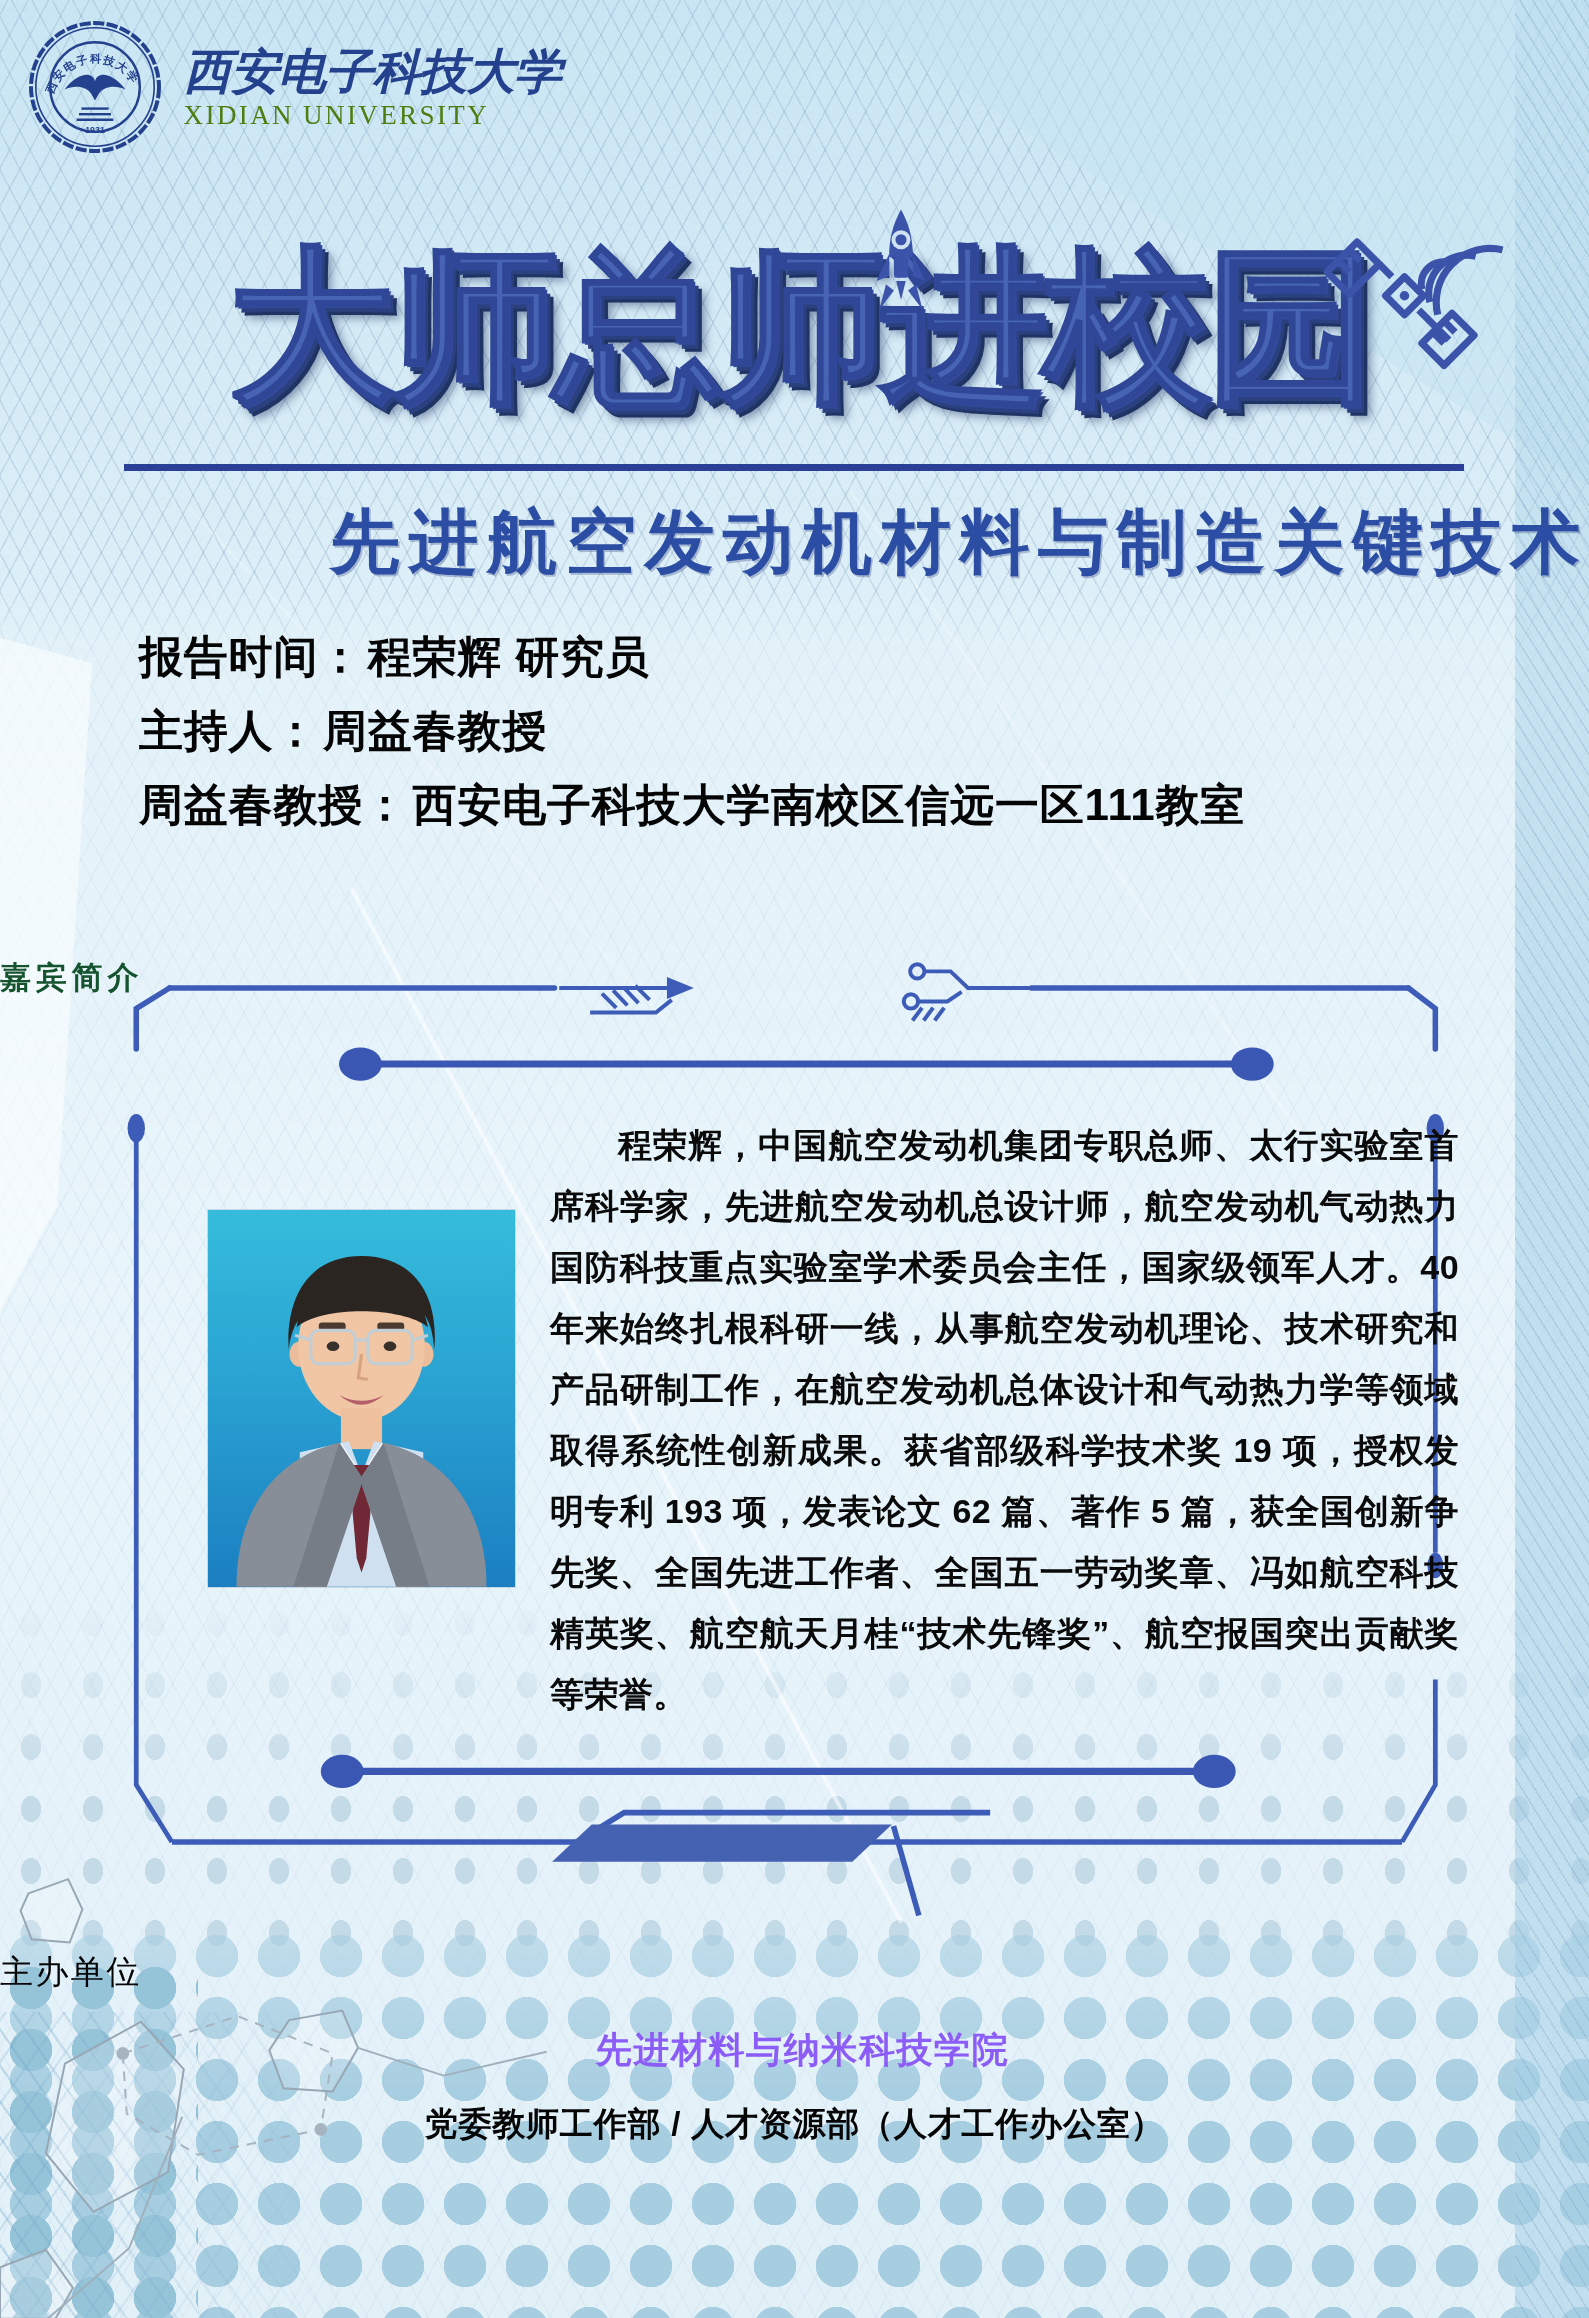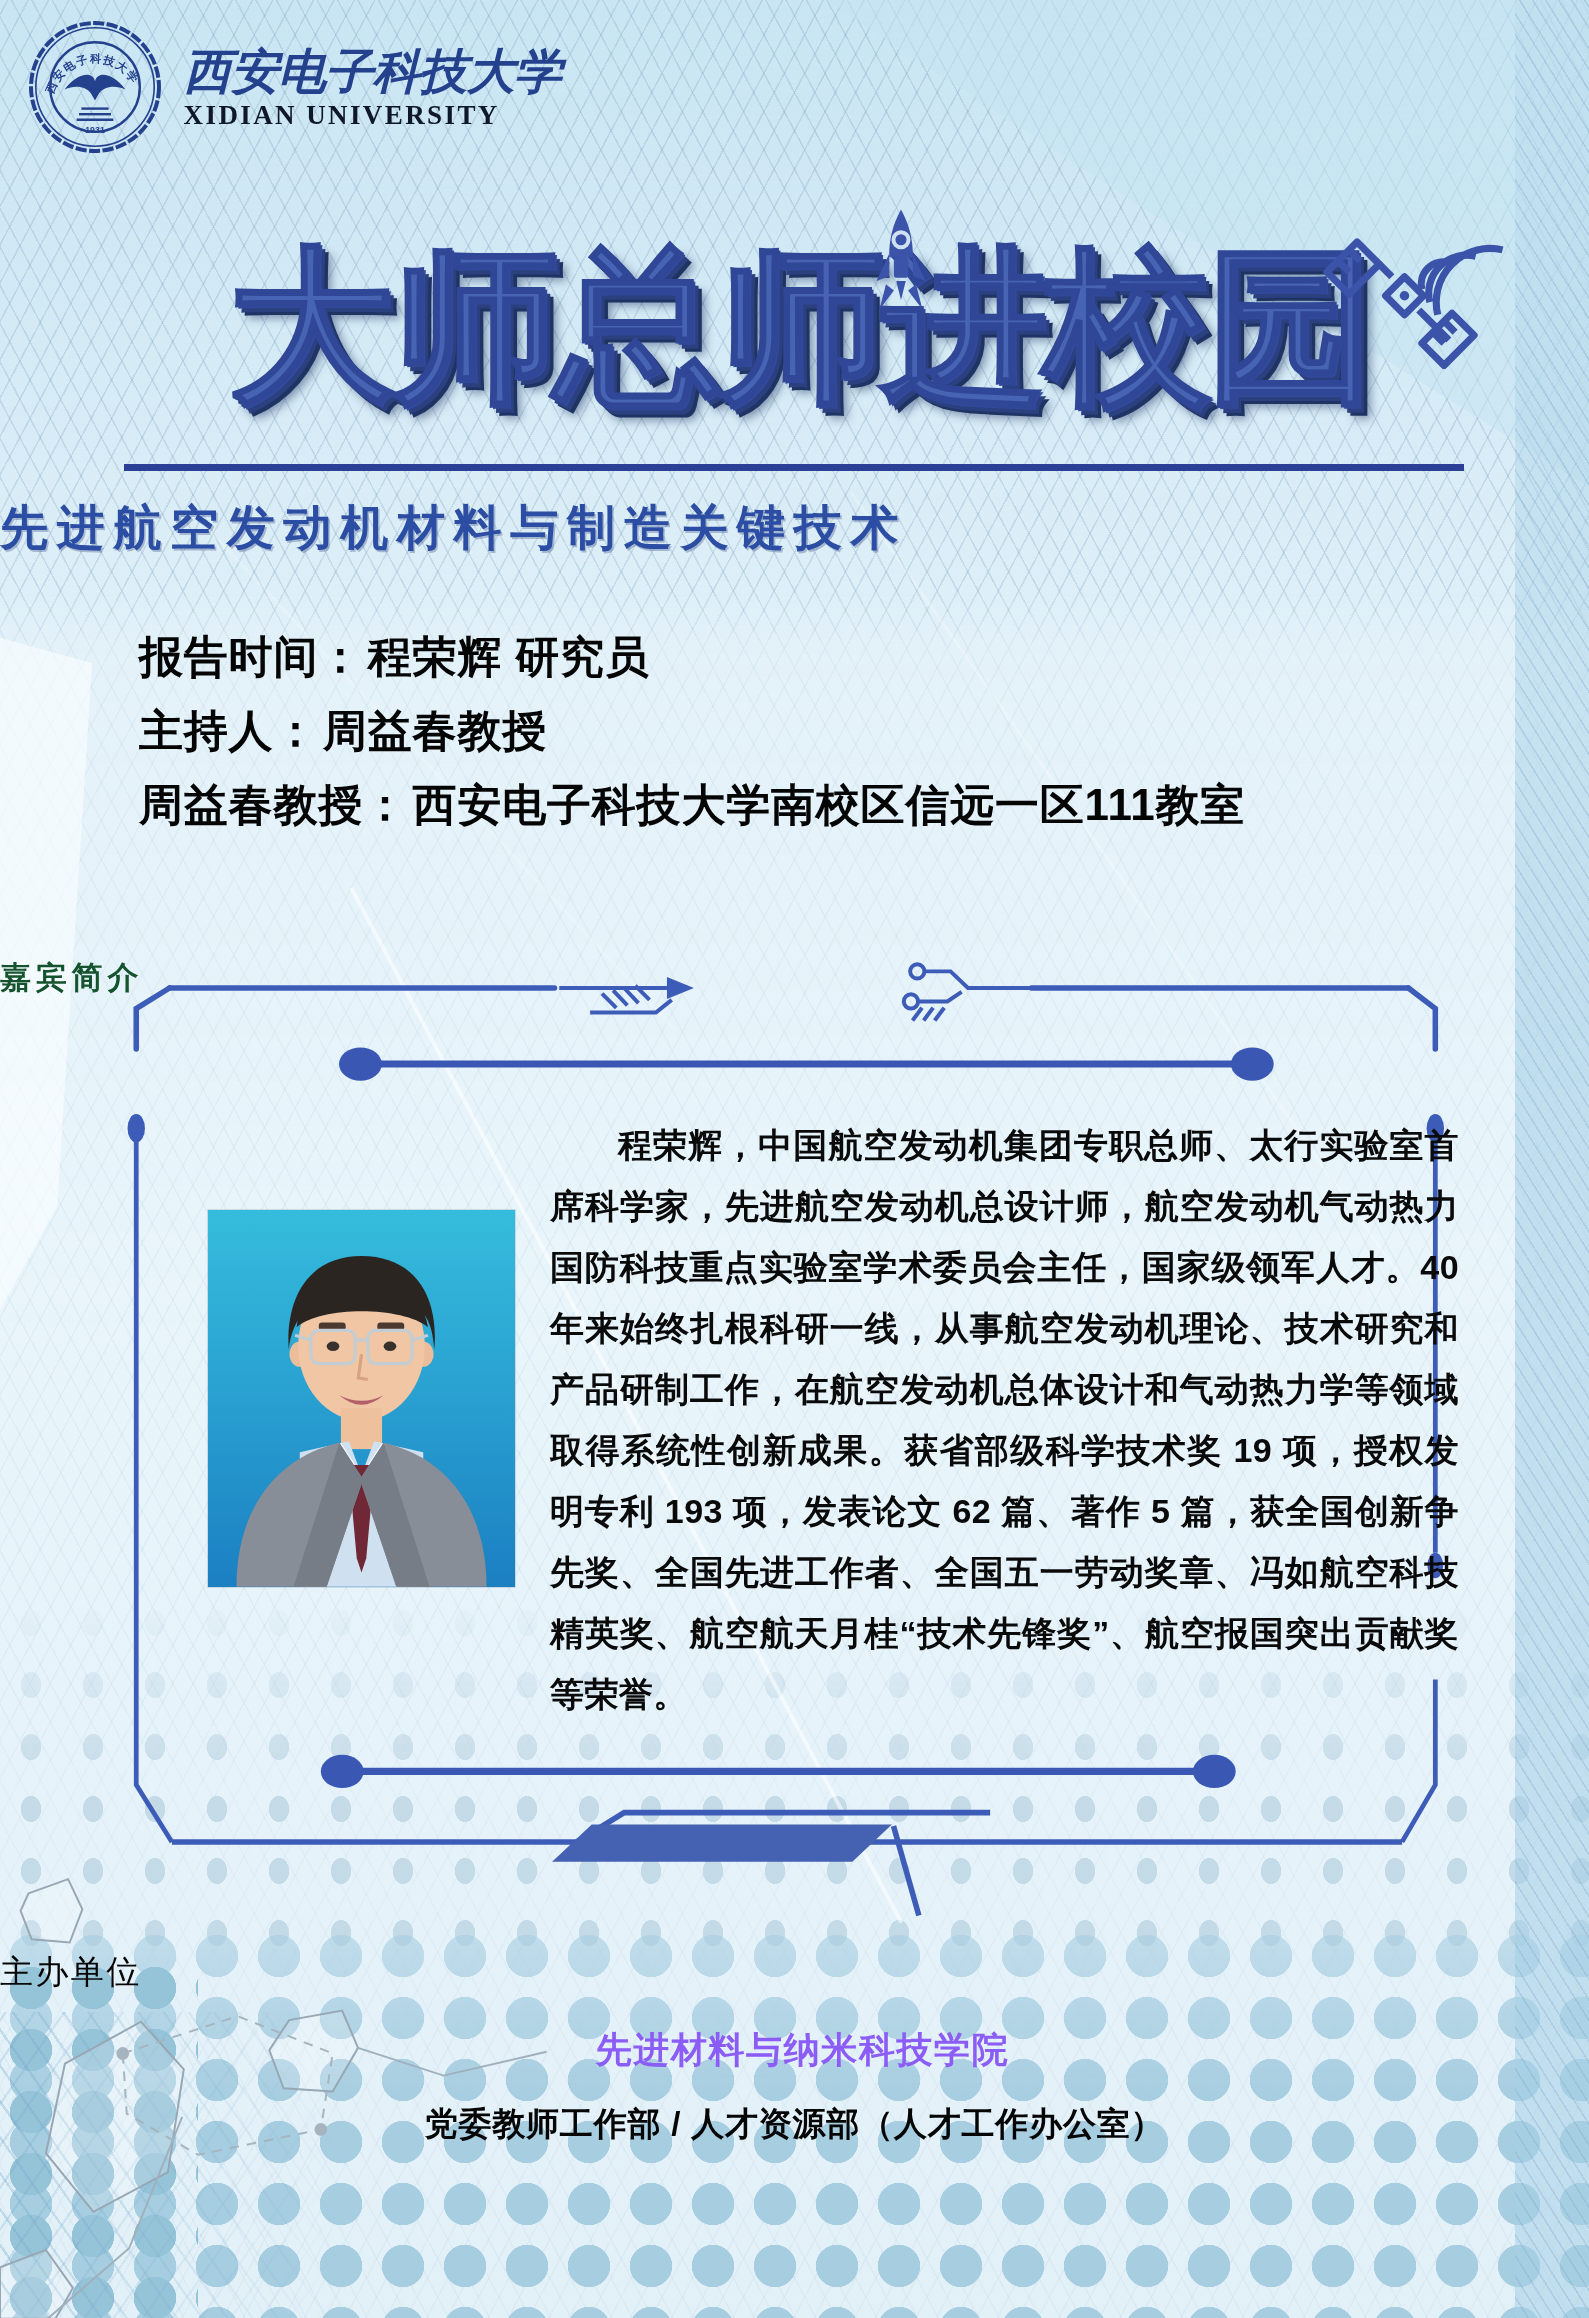--- a/index.html
+++ b/index.html
@@ -66,35 +66,35 @@
   .streak2{left:852px;top:491px;width:990px;height:3.2px;transform:rotate(55deg);opacity:.45;}
   .streak3{left:190px;top:507px;width:713px;height:3.2px;transform:rotate(47deg);opacity:.35;}
   
   .brand{left:27px;top:19px;display:flex;align-items:center;gap:20.6px;}
   .brand-text{display:flex;flex-direction:column;}
   .brand-cn{
     font-family:"Liberation Serif","DejaVu Serif",serif;font-style:italic;font-weight:700;
     font-size:48px;color:#24418e;letter-spacing:-0.8px;line-height:1.2;
   }
   .brand-en{
-    font-family:"Liberation Serif","DejaVu Serif",serif;font-weight:700;
-    font-size:27px;color:#0f172a;letter-spacing:2.4px;margin-top:0;
+    font-family:"Liberation Serif","DejaVu Serif",serif;font-weight:400;
+    font-size:27px;color:#4d7c0f;letter-spacing:2.4px;margin-top:0;
   }
   
   .main-title{
     left:4px;top:238px;width:100%;text-align:center;
     font-size:168px;font-weight:700;line-height:1.05;color:#4763b3;letter-spacing:-4.8px;
     -webkit-text-stroke:1.6px #2f4796;
     text-shadow:2.4px 2.4px 0 #33499b,5.5px 5.5px 0 #2a407f,8.7px 8.7px 0 #203464,12px 12px 9.5px rgba(18,38,88,.45);
     white-space:nowrap;
   }
   .title-rule{left:124px;top:464px;width:1340px;height:7.1px;background:#2b3f96;}
   .subtitle{
-    left:0;top:496px;width:100%;text-align:left;white-space:nowrap;
-    font-size:48px;font-weight:900;color:#2b4da3;letter-spacing:8.7px;
+    left:0;top:496px;width:100%;text-align:right;white-space:nowrap;
+    font-size:70px;font-weight:900;color:#2b4da3;letter-spacing:8.7px;
     text-shadow:1.6px 2.4px 0 rgba(28,48,110,.28);
   }
   
   .details{left:139px;top:634px;}
   .detail-row{font-size:44px;font-weight:700;color:#050505;line-height:46px;margin-bottom:28px;letter-spacing:0.8px;}
   .detail-row .dv{margin-left:4.8px;}
   
   .section-title{
     left:0;top:957px;width:100%;text-align:left;
     font-size:31px;font-weight:900;color:#14532d;letter-spacing:4.8px;

